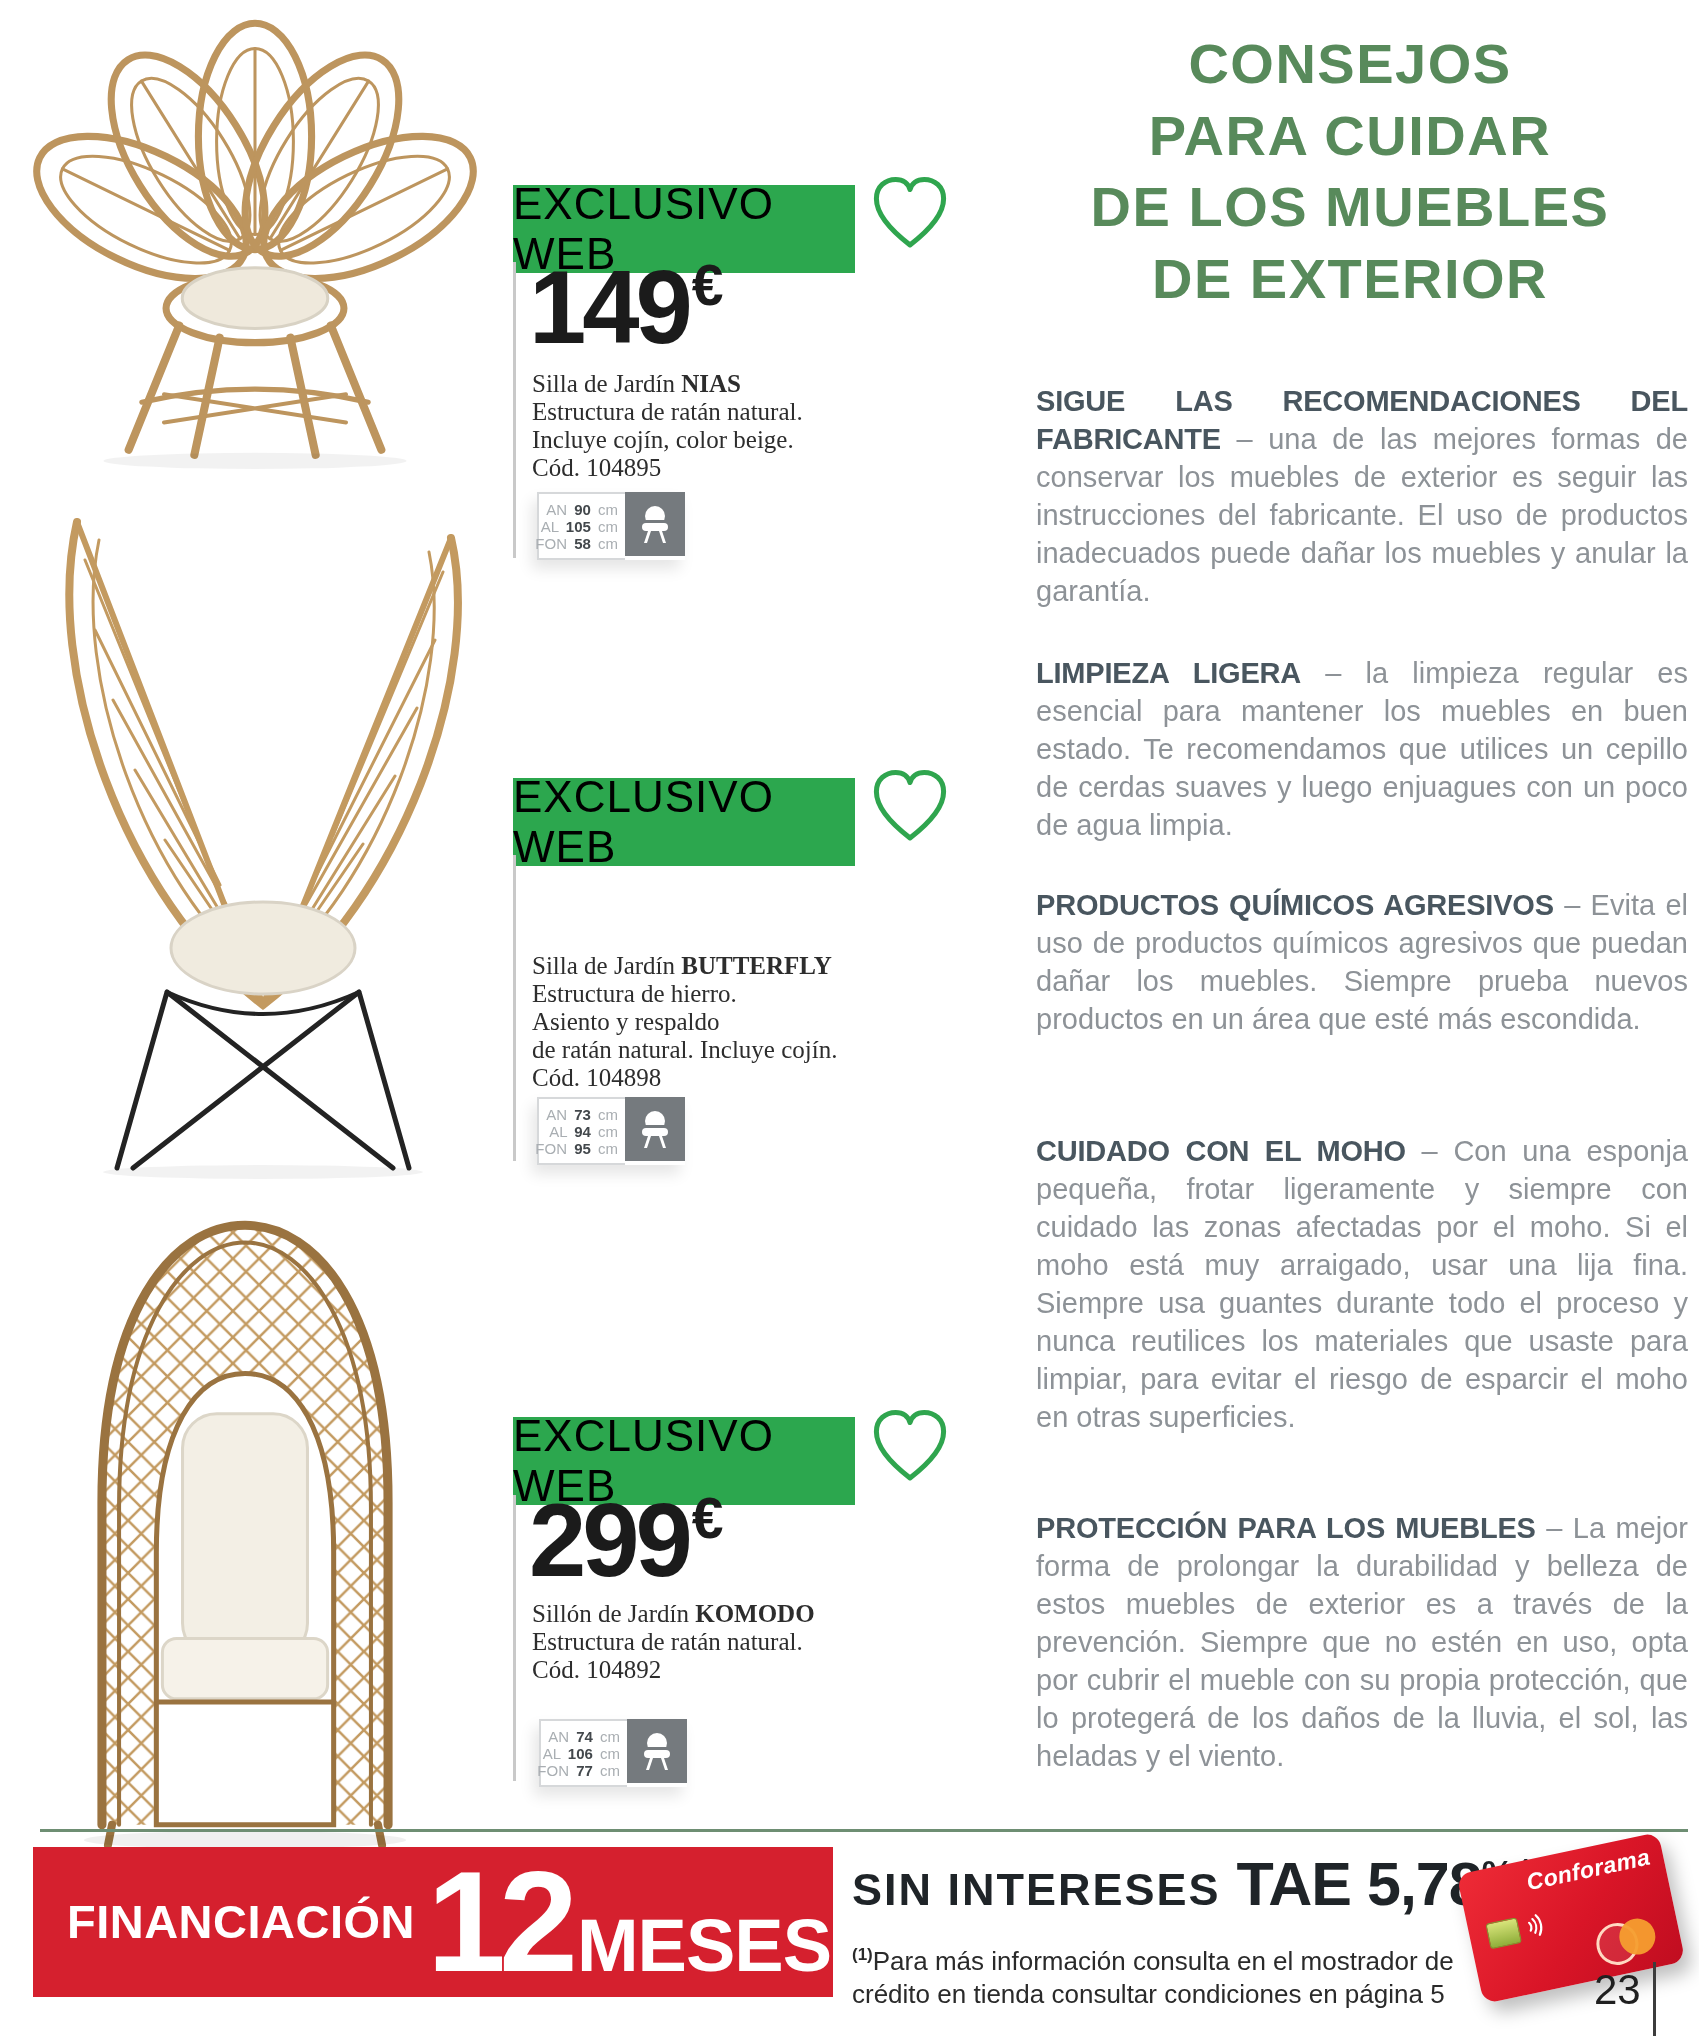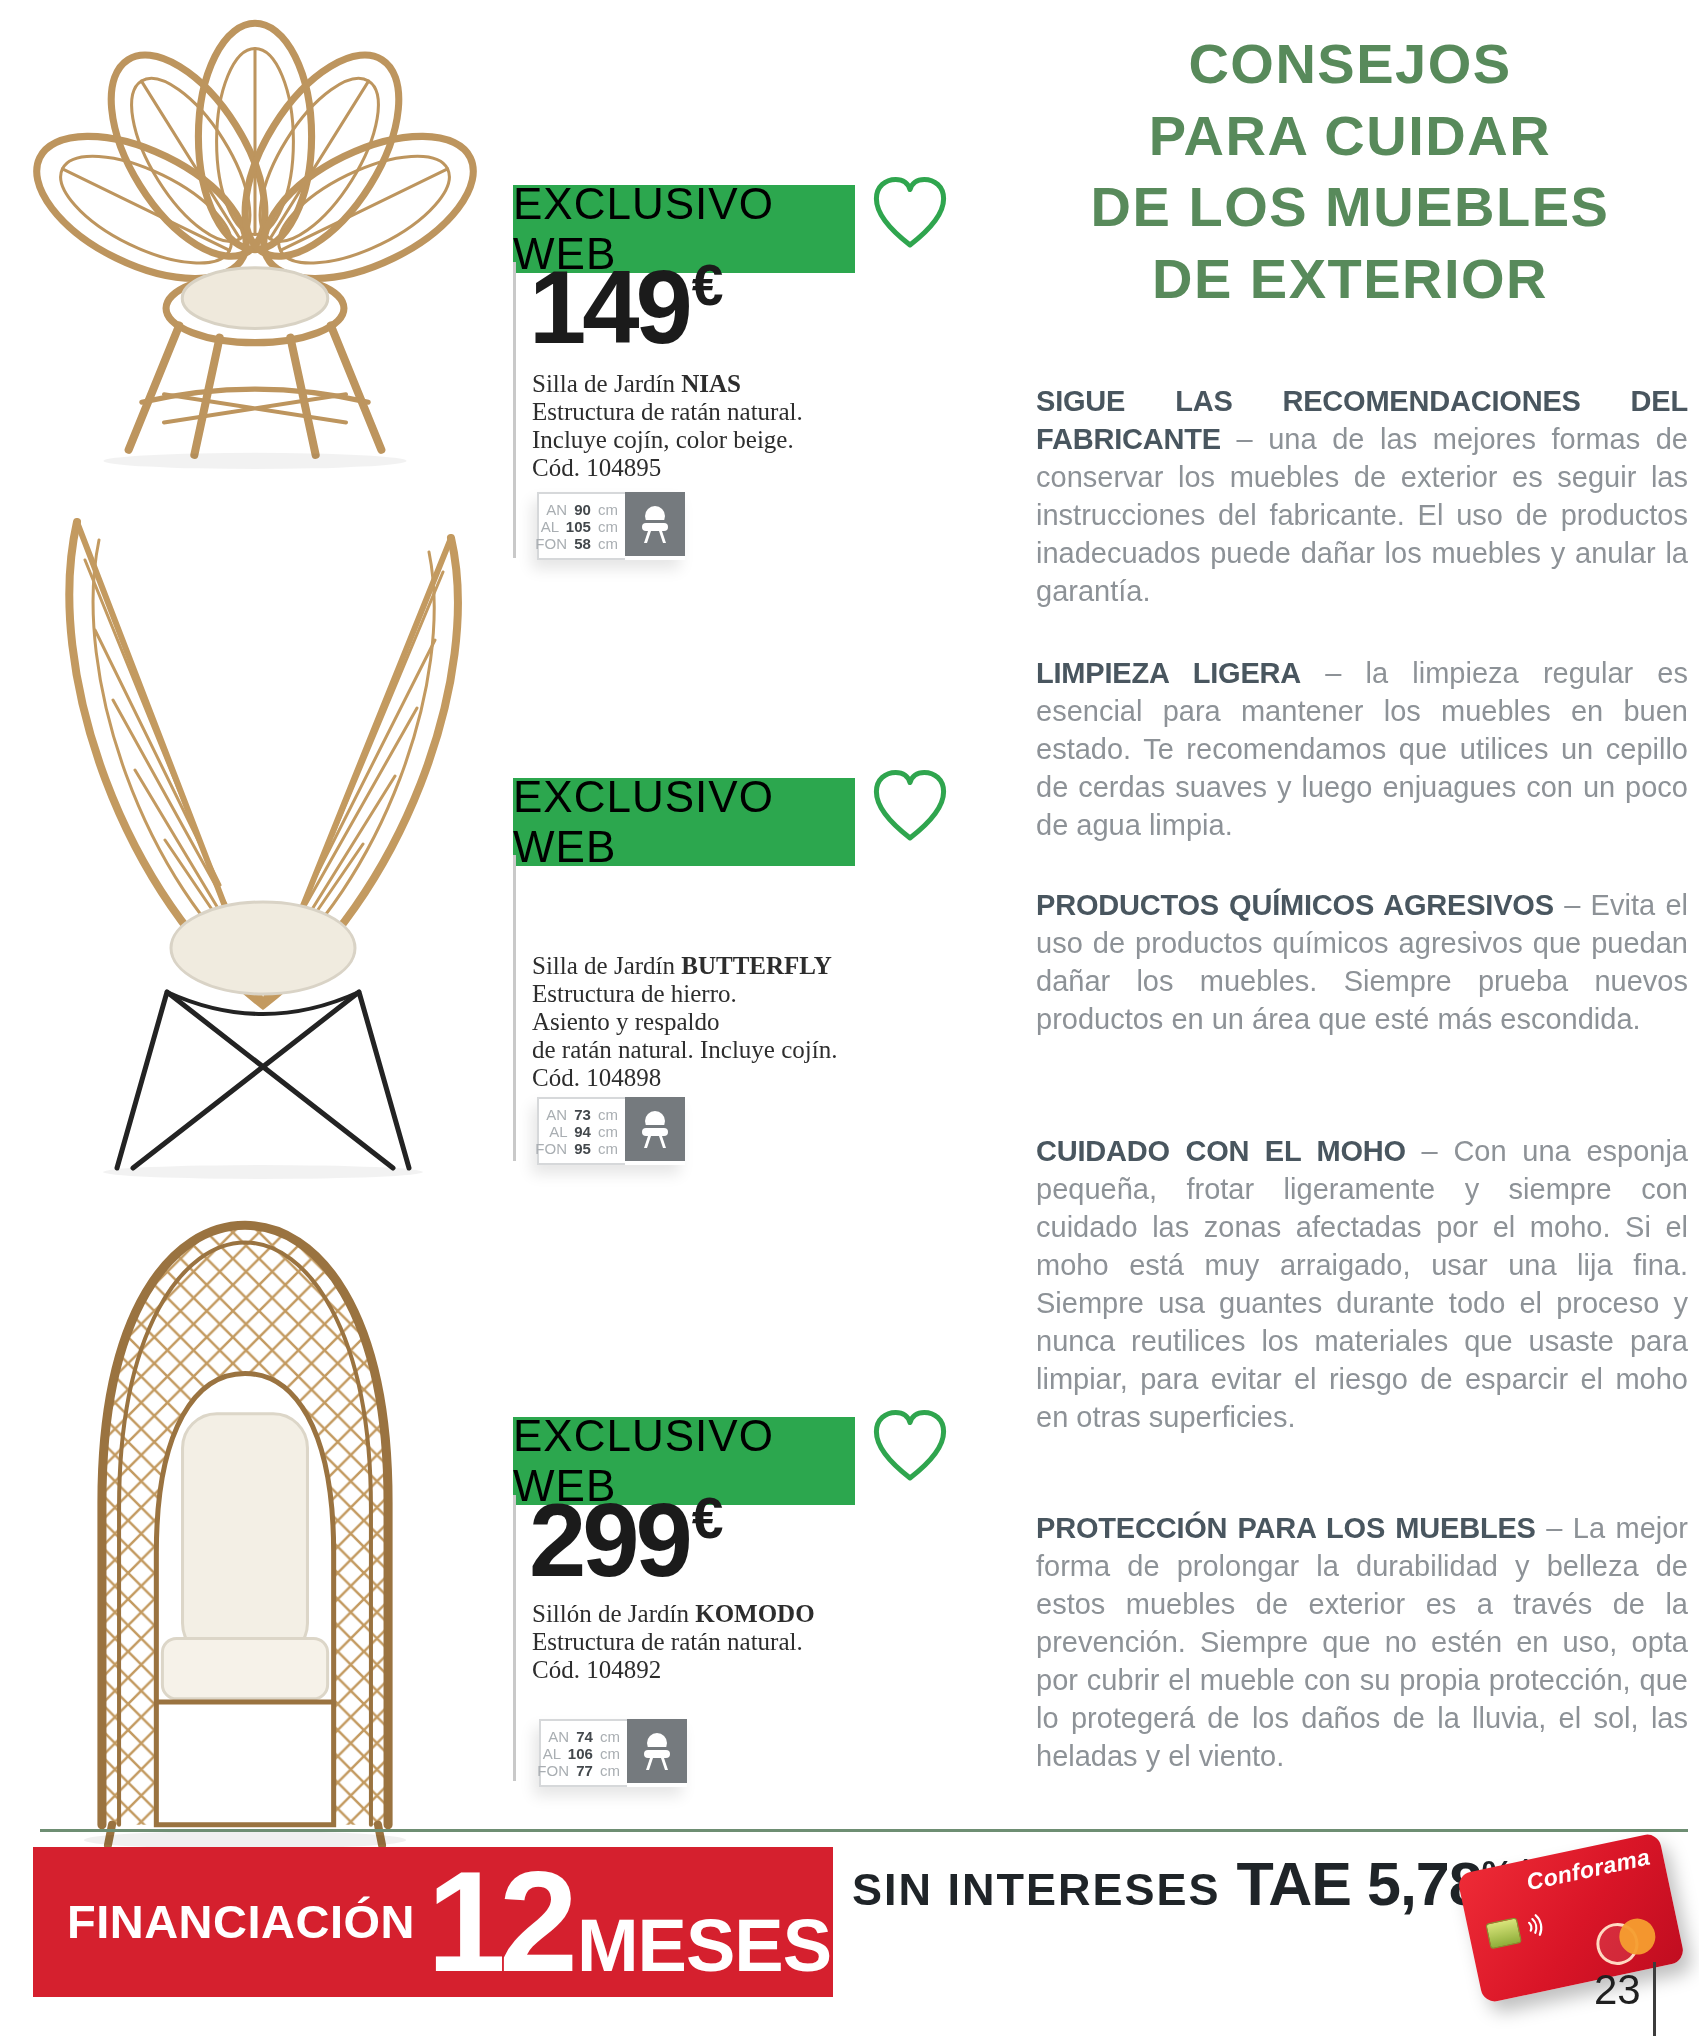--- a/index.html
+++ b/index.html
@@ -261,20 +261,24 @@
       <div>FINANCIACIÓN</div>
     </div>
     <div class="twelve">12</div>
     <div class="meses">MESES</div>
   </div>
 
   <div class="nointerest">
     <span class="si">SIN INTERESES</span><span class="tae">TAE 5,78</span><span class="pct">%</span><span class="note">(1)</span>
   </div>
 
+  <div class="footnote">
+    <sup>(1)</sup><span>Para más información consulta  en el mostrador de</span><br>
+    <span>crédito en tienda consultar condiciones en página 5</span>
+  </div>
 
   <div class="card">
     <div class="brand">Conforama</div>
     <div class="chip"></div>
     <svg class="ctless" viewBox="0 0 24 24">
       <g stroke="#fff" fill="none" stroke-width="2.2" stroke-linecap="round">
         <path d="M5,8 a7,7 0 0 1 0,8"></path>
           <path d="M9,5 a12,12 0 0 1 0,14"></path>
           <path d="M13,2 a17,17 0 0 1 0,20"></path>
       </g>

